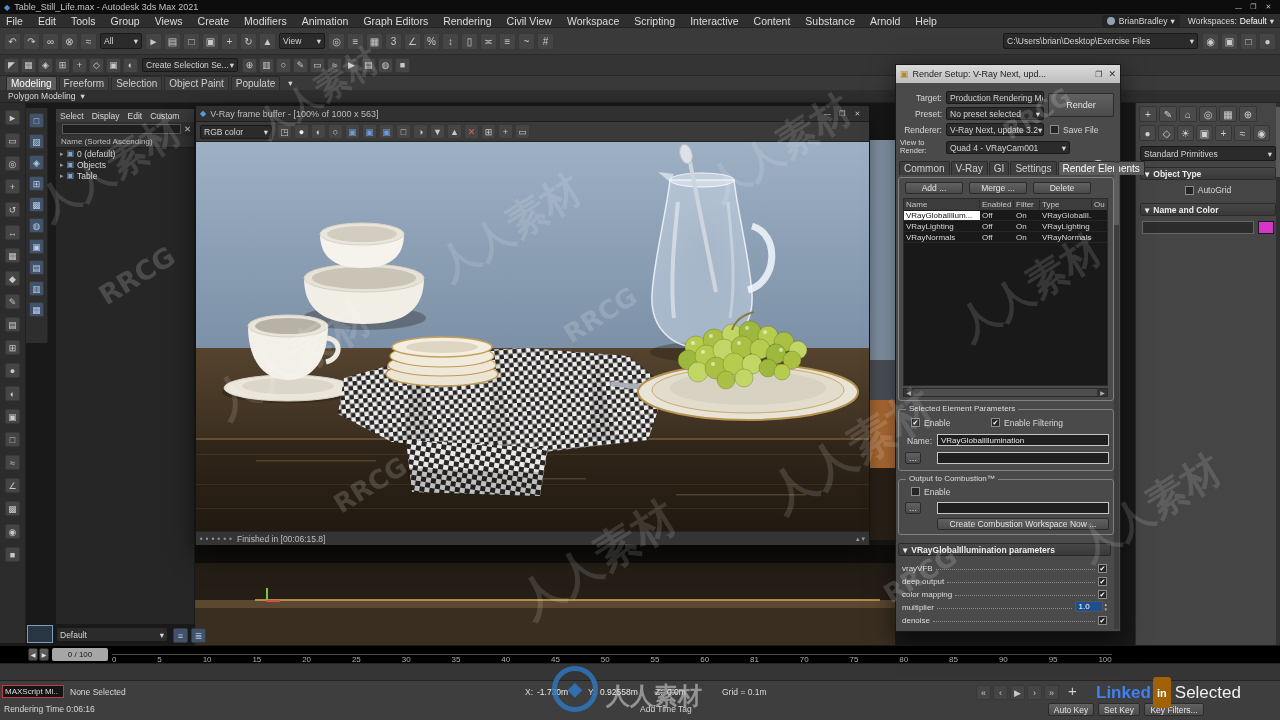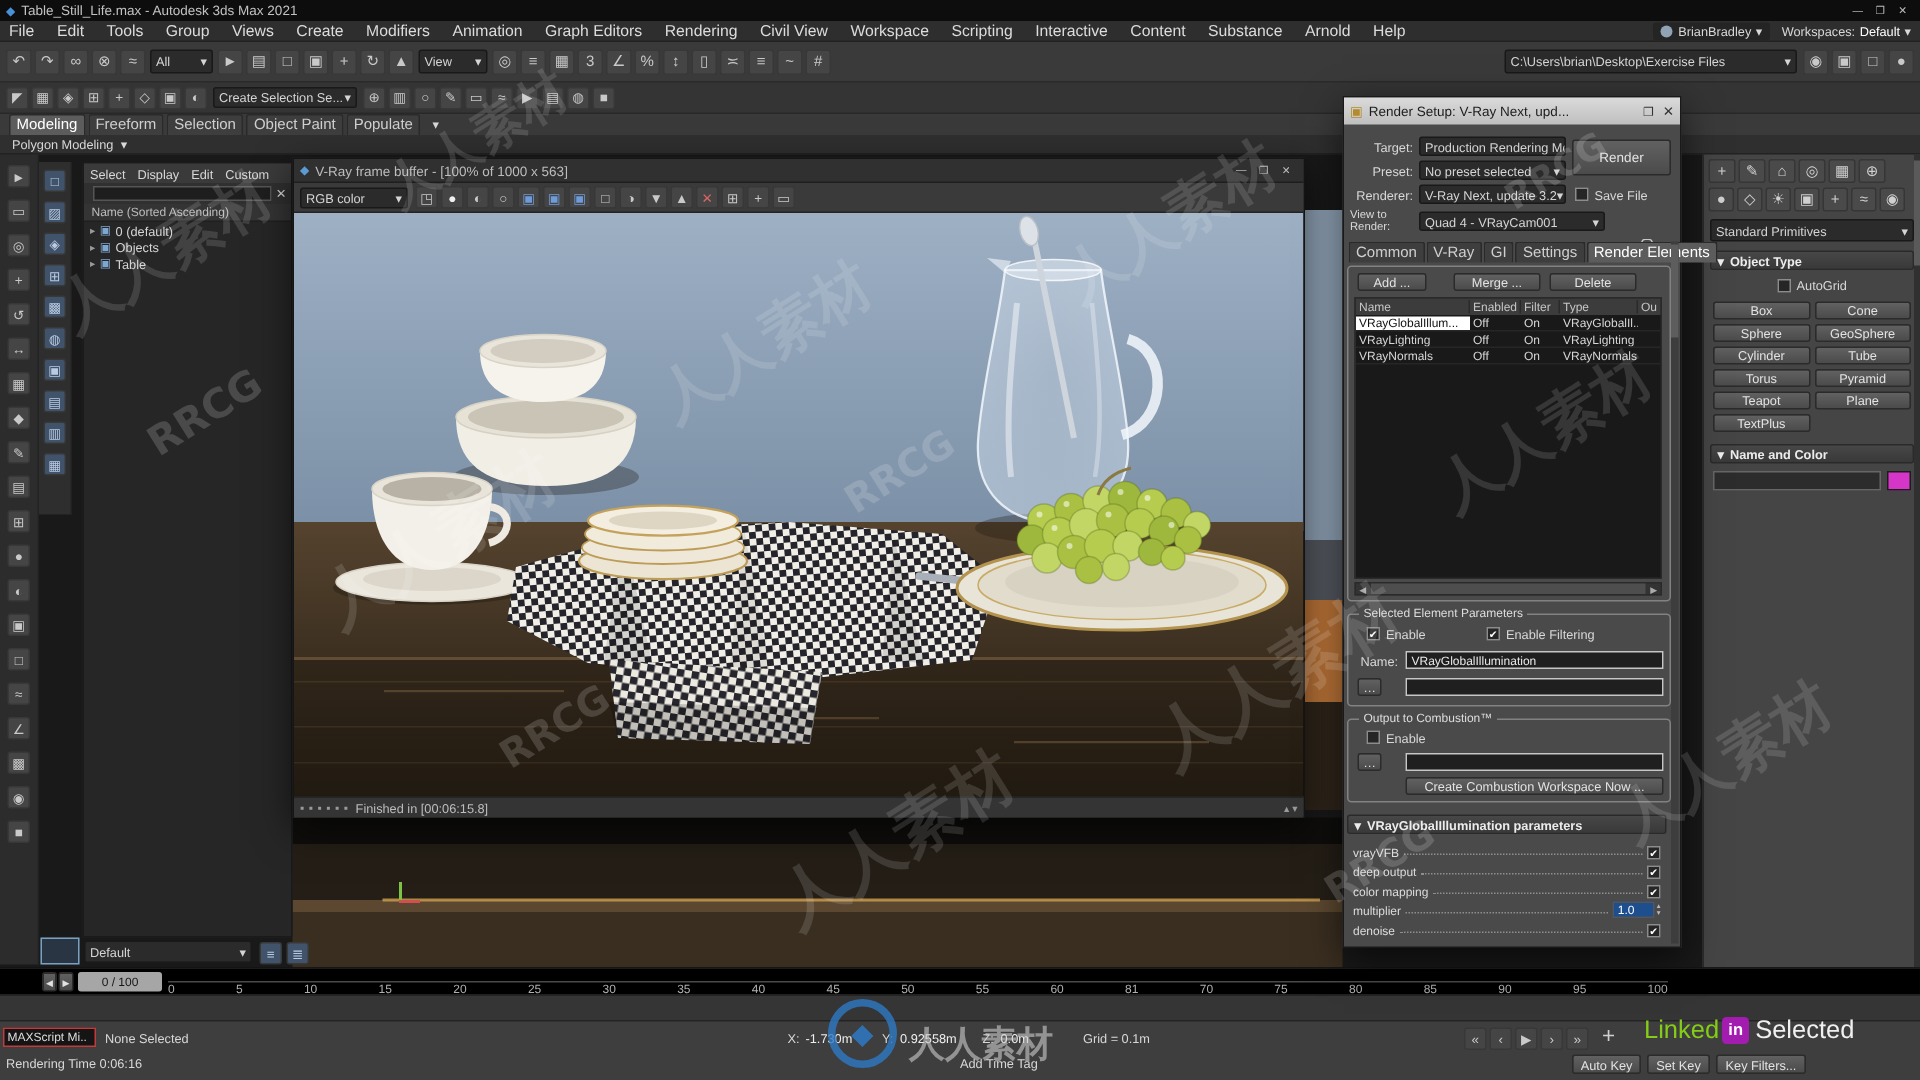--- a/index.html
+++ b/index.html
@@ -296,34 +296,20 @@
         <span>▾</span>
     </div>
     <div class="roll" style="margin:6px 4px 0 4px;height:13px">
       <span style="margin-right:4px">▾</span>
         <span>Object Type</span>
     </div>
     <div class="row" style="justify-content:center;margin-top:5px;gap:4px">
       <span class="cb"></span>
       <span class="lbl">AutoGrid</span>
     </div>
-    <div style="display:grid;grid-template-columns:1fr 1fr;gap:3px;margin:6px 6px 0 6px">
-
-    <div class="btn pbtn">Box</div>
-        <div class="btn pbtn">Cone</div>
-        <div class="btn pbtn">Sphere</div>
-        <div class="btn pbtn">GeoSphere</div>
-        <div class="btn pbtn">Cylinder</div>
-        <div class="btn pbtn">Tube</div>
-        <div class="btn pbtn">Torus</div>
-        <div class="btn pbtn">Pyramid</div>
-        <div class="btn pbtn">Teapot</div>
-        <div class="btn pbtn">Plane</div>
-        <div class="btn pbtn">TextPlus</div>
-      </div>
     <div class="roll" style="margin:8px 4px 0 4px;height:13px">
       <span style="margin-right:4px">▾</span>
         <span>Name and Color</span>
     </div>
     <div class="row" style="margin:5px 6px 0 6px;gap:4px">
       <div style="flex:1;height:13px;background:#2c2c2c;border:1px solid #666"></div>
       <div id="color-swatch" style="width: 16px; height: 13px; border: 1px solid rgb(28, 28, 28); background: rgb(214, 54, 200);"></div>
     </div>
     <div class="abs" style="right:0;top:0;width:4px;height:100%;background:#303030">
       <div style="width:4px;height:70px;background:#5a5a5a;margin-top:4px"></div>
@@ -545,21 +531,21 @@
 
     <div class="abs row" style="left:3px;top:96px;gap:1px">
       <span class="rtab">Common</span>
       <span class="rtab">V-Ray</span>
       <span class="rtab">GI</span>
       <span class="rtab">Settings</span>
       <span class="rtab active">Render Elements</span>
     </div>
 
     <div class="grp" style="left:2px;top:112px;width:216px;height:224px">
-      <div class="abs btn" style="left:6px;top:4px;width:46px;height:12px">Add ...</div>
+      <div class="abs btn" style="left:6px;top:4px;width:58px;height:12px">Add ...</div>
       <div class="abs btn" style="left:70px;top:4px;width:58px;height:12px">Merge ...</div>
       <div class="abs btn" style="left:134px;top:4px;width:58px;height:12px">Delete</div>
       <div class="abs" style="left:4px;top:20px;width:205px;height:188px;border:1px solid #2a2a2a;background:#191919">
         <div class="row" style="height:11px;background:#3c3c3c">
           <span class="hcell" style="width:76px">Name</span>
           <span class="hcell" style="width:34px">Enabled</span>
           <span class="hcell" style="width:26px">Filter</span>
           <span class="hcell" style="width:52px">Type</span>
           <span class="hcell" style="width:15px;border-right:none">Ou</span>
         </div>
@@ -722,22 +708,22 @@
         <span class="ic s">»</span>
       </div>
     <span class="abs" style="left:1068px;top:1px;font-size:15px;color:#cfcfcf">+</span>
 
     <div class="abs btn" style="left:1048px;top:22px;width:46px;height:13px">Auto Key</div>
     <div class="abs btn" style="left:1098px;top:22px;width:42px;height:13px">Set Key</div>
     <div class="abs btn" style="left:1144px;top:22px;width:60px;height:13px">Key Filters...</div>
   </div>
 
   <div class="abs row" style="left:1096px;top:677px;z-index:30">
-    <span style="font-size:17px;font-weight:normal;color:#84cc16">Linked</span>
-    <span style="width:18px;height:18px;background:#a21caf;border-radius:3px;color:#fff;font-size:11px;font-weight:bold;display:inline-flex;align-items:center;justify-content:center;margin:0 4px 0 2px">in</span>
+    <span style="font-size:17px;font-weight:bold;color:#3b82f6">Linked</span>
+    <span style="width:18px;height:31px;background:#a16207;border-radius:3px;color:#fff;font-size:11px;font-weight:bold;display:inline-flex;align-items:center;justify-content:center;margin:0 4px 0 2px">in</span>
     <span style="font-size:17px;color:#f0f0f0">Selected</span>
   </div>
 
   <div class="abs" style="left:552px;top:666px;width:46px;height:46px;border:5px solid rgba(46,121,196,.8);border-radius:50%;display:flex;align-items:center;justify-content:center;z-index:30">
     <span style="color:rgba(46,121,196,.85);font-size:18px;font-weight:bold">◆</span>
   </div>
   <span class="abs" style="left:606px;top:680px;font-size:24px;font-weight:bold;color:rgba(205,205,205,.6);z-index:30">人人素材</span>
 
   <span class="wm" style="left:30px;top:140px;font-size:40px">人人素材</span>
   <span class="wm" style="left:95px;top:260px;font-size:27px;color:rgba(255,255,255,.17)">RRCG</span>

